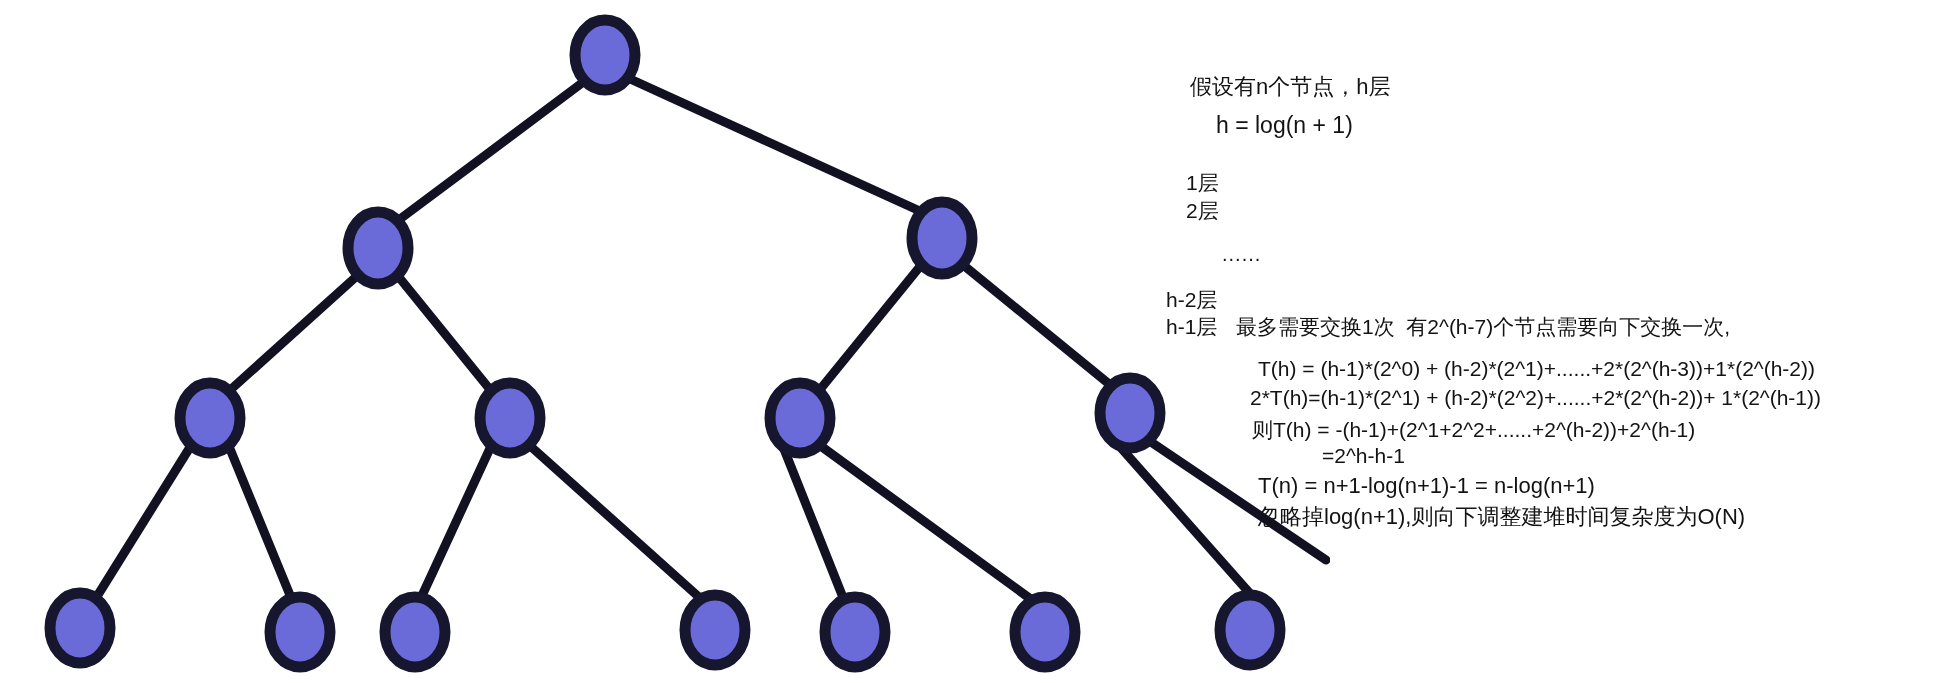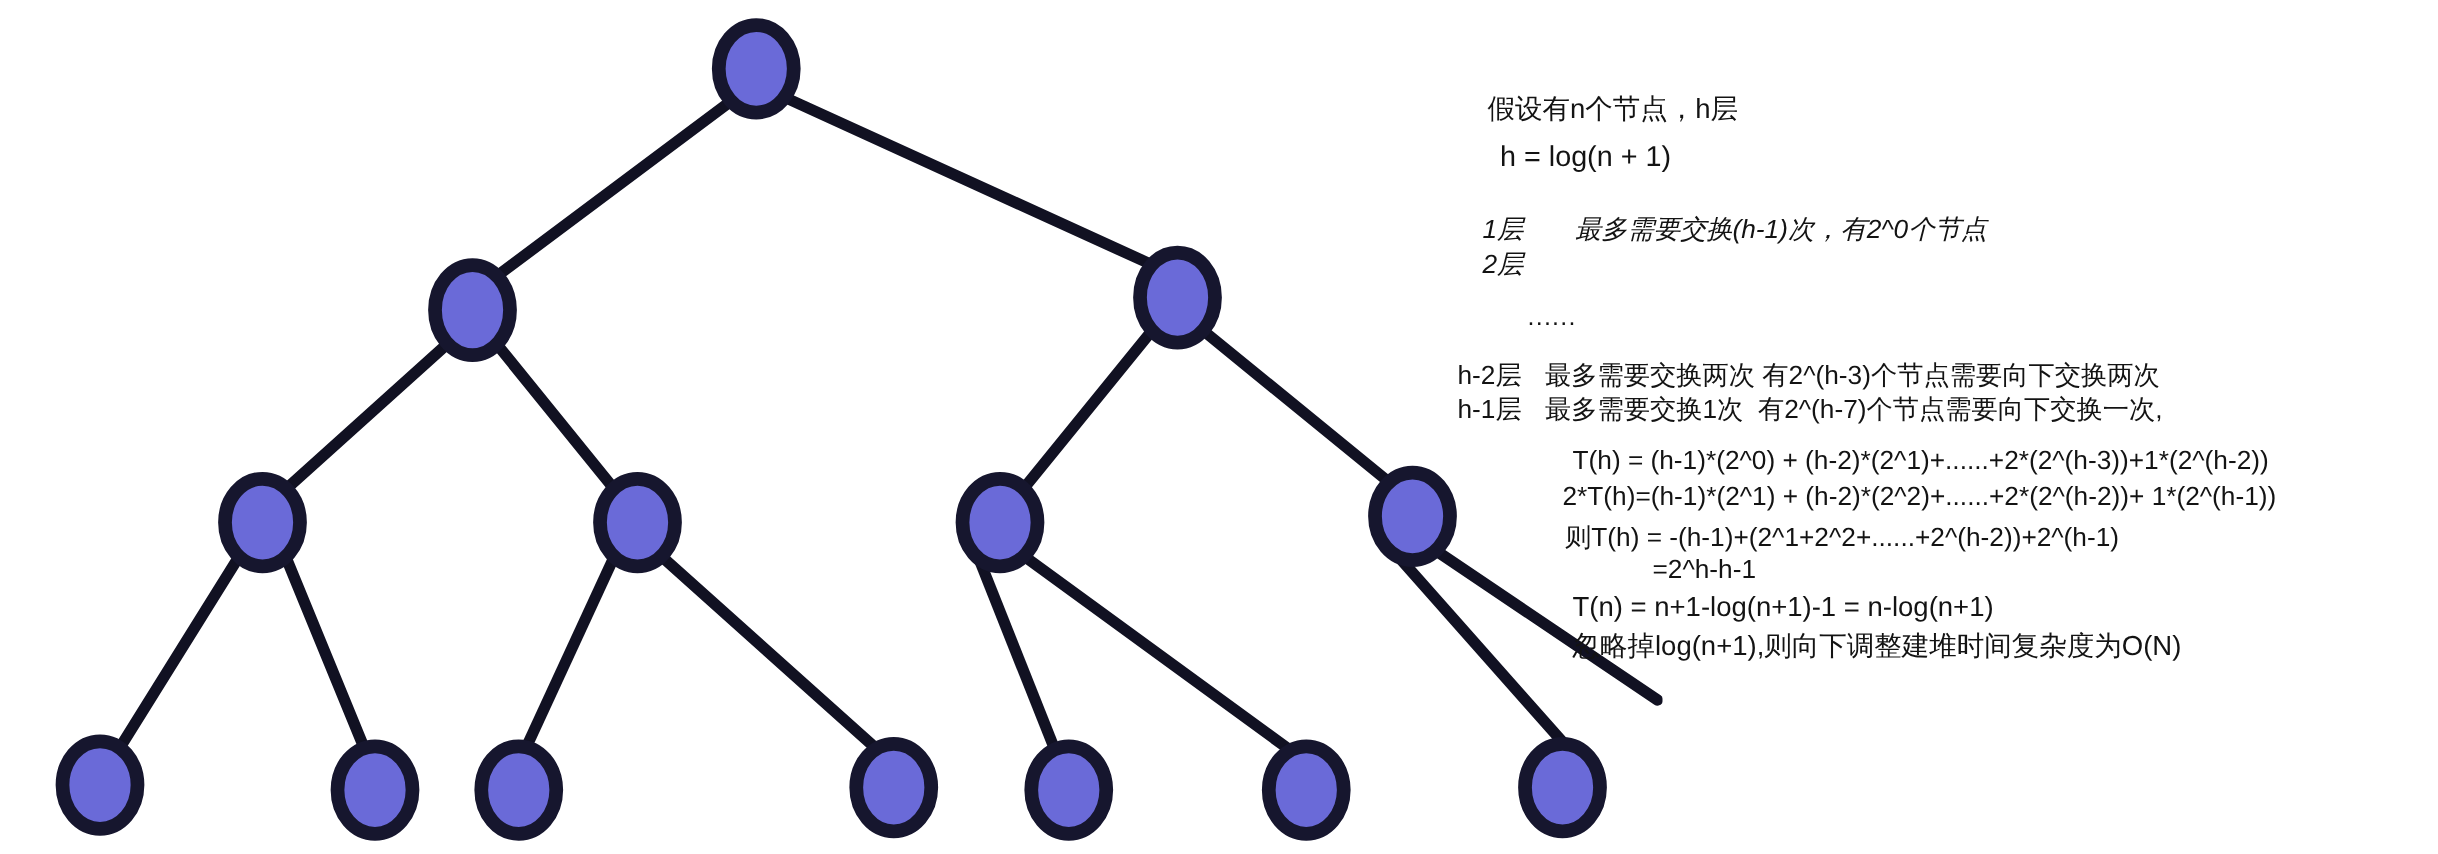--- a/index.html
+++ b/index.html
@@ -43,22 +43,22 @@
     height: 683px;
   }
   .note-line {
     position: absolute;
     white-space: pre;
     color: #131313;
     font-family: "Liberation Sans", "DejaVu Sans", sans-serif;
     letter-spacing: 0px;
   }
   .nl-head      { font-size: 22px; }
-  .nl-formula   { font-size: 23px; }
-  .nl-level     { font-size: 21px; font-style: italic; }
+  .nl-formula   { font-size: 23px; margin-left: 16px; }
+  .nl-level     { font-size: 21px; }
   .nl-dots      { font-size: 20px; letter-spacing: 1px; }
   .nl-deep      { font-size: 21px; }
   .nl-derive    { font-size: 21px; }
   .nl-concl     { font-size: 22px; margin-left: 16px; }
 </style>
 </head>
 <body>
 
 <div id="page">
 
@@ -111,28 +111,26 @@
     </svg>
   </div>
 
   <div id="notes-panel">
 
     <div class="note-line nl-head" style="left:40px;  top:72px;">假设有n个节点，h层</div>
 
     <div class="note-line nl-formula" style="left:50px;  top:112px;">h = log(n + 1)</div>
 
     <div class="note-line nl-level" style="left:36px;  top:169px;">1层</div>
-    <div class="note-line nl-level" style="left:110px; top:169px;">最多需要交换(h-1)次，有2^0个节点</div>
 
     <div class="note-line nl-level" style="left:36px;  top:197px;">2层</div>
 
     <div class="note-line nl-dots" style="left:72px;  top:243px;">......</div>
 
     <div class="note-line nl-deep" style="left:16px;  top:286px;">h-2层</div>
-    <div class="note-line nl-deep" style="left:86px;  top:286px;">最多需要交换两次 有2^(h-3)个节点需要向下交换两次</div>
 
     <div class="note-line nl-deep" style="left:16px;  top:313px;">h-1层</div>
     <div class="note-line nl-deep" style="left:86px;  top:313px;">最多需要交换1次  有2^(h-7)个节点需要向下交换一次,</div>
 
     <div class="note-line nl-derive" style="left:108px; top:357px;">T(h) = (h-1)*(2^0) + (h-2)*(2^1)+......+2*(2^(h-3))+1*(2^(h-2))</div>
     <div class="note-line nl-derive" style="left:100px; top:386px;">2*T(h)=(h-1)*(2^1) + (h-2)*(2^2)+......+2*(2^(h-2))+ 1*(2^(h-1))</div>
     <div class="note-line nl-derive" style="left:102px; top:416px;">则T(h) = -(h-1)+(2^1+2^2+......+2^(h-2))+2^(h-1)</div>
     <div class="note-line nl-derive" style="left:172px; top:444px;">=2^h-h-1</div>
 
     <div class="note-line nl-concl" style="left:92px;  top:473px;">T(n) = n+1-log(n+1)-1 = n-log(n+1)</div>

